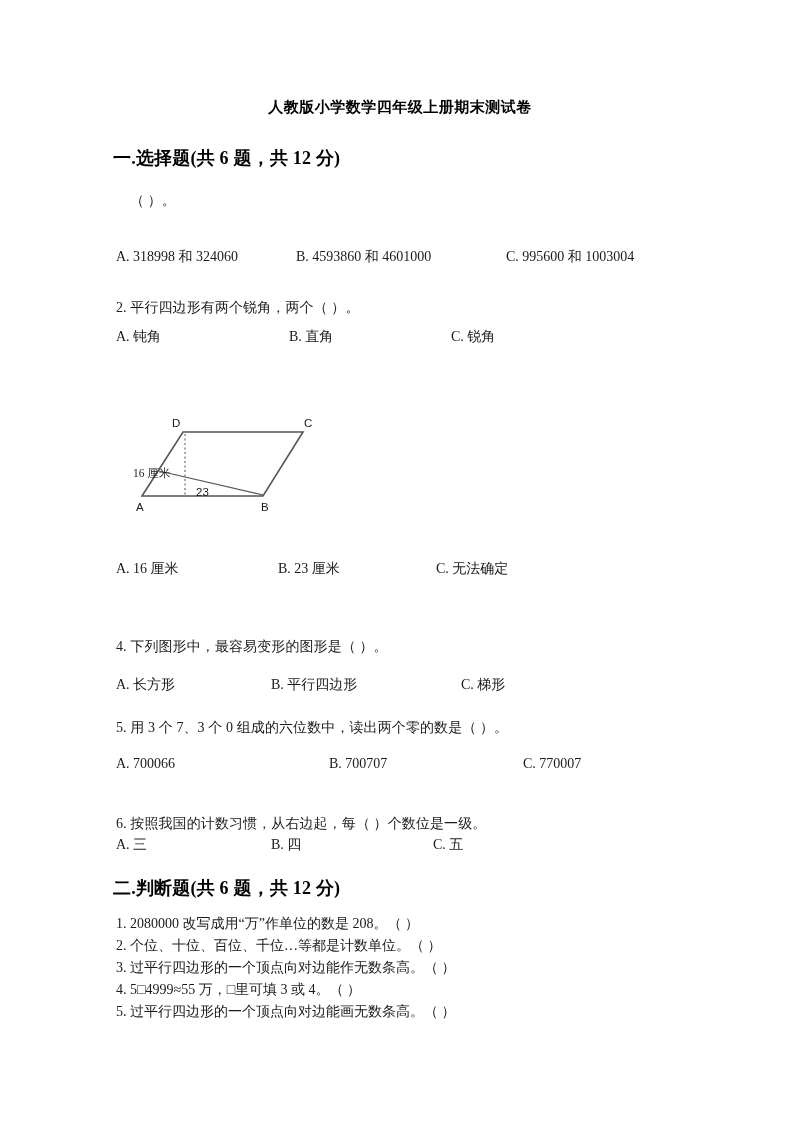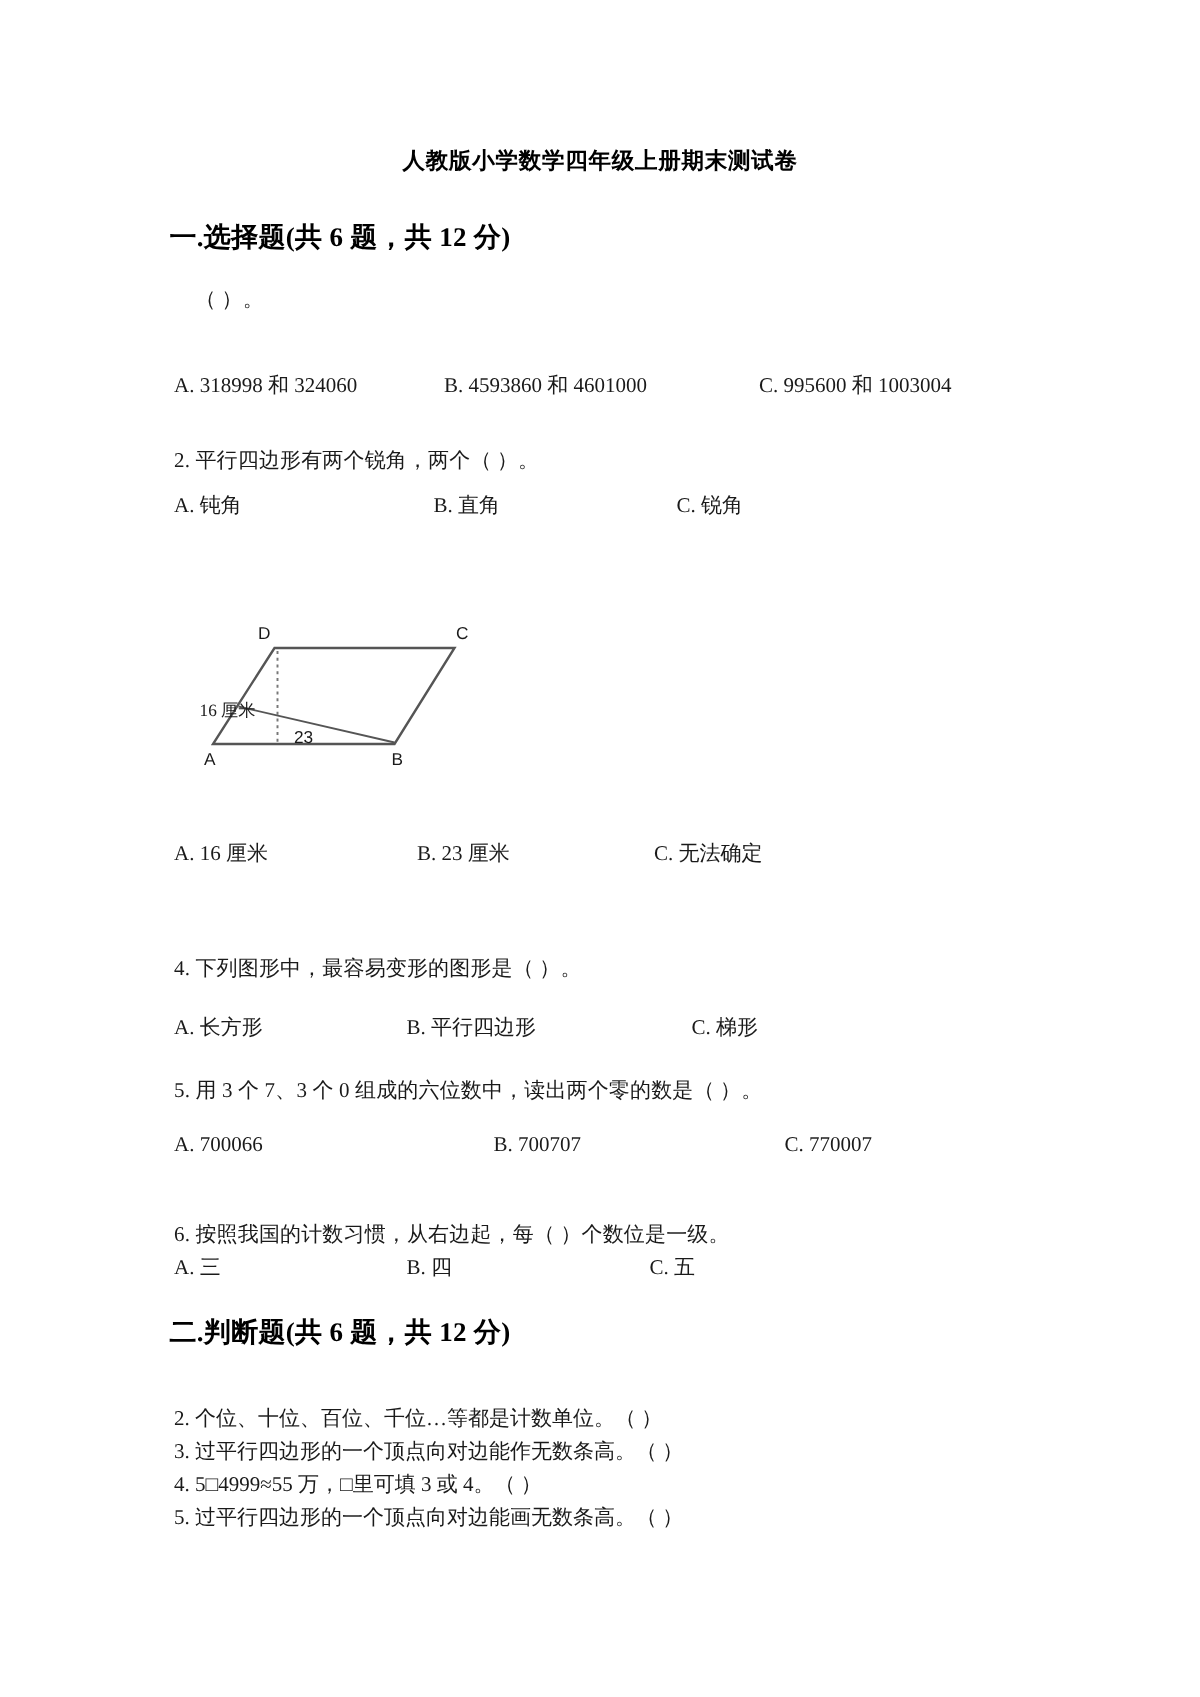--- a/index.html
+++ b/index.html
@@ -171,18 +171,19 @@
     <span>6. 按照我国的计数习惯，从右边起，每（     ）个数位是一级。</span>
   </div>
   <div class="opt-row" style="top:836px;">
     <span class="opt" style="left:0px;">A. 三</span>
     <span class="opt" style="left:155px;">B. 四</span>
     <span class="opt" style="left:317px;">C. 五</span>
   </div>
 
   <div class="section-head" style="top:876px;">二.判断题(共 6 题，共 12 分)</div>
 
+  <div class="tf-row" style="top:915px;">1. 2080000 改写成用“万”作单位的数是 208。（        ）</div>
   <div class="tf-row" style="top:937px;">2. 个位、十位、百位、千位…等都是计数单位。（        ）</div>
   <div class="tf-row" style="top:959px;">3. 过平行四边形的一个顶点向对边能作无数条高。（      ）</div>
   <div class="tf-row" style="top:981px;">4. 5□4999≈55 万，□里可填 3 或 4。（        ）</div>
   <div class="tf-row" style="top:1003px;">5. 过平行四边形的一个顶点向对边能画无数条高。（       ）</div>
 
 </div>
 
 </body></html>

